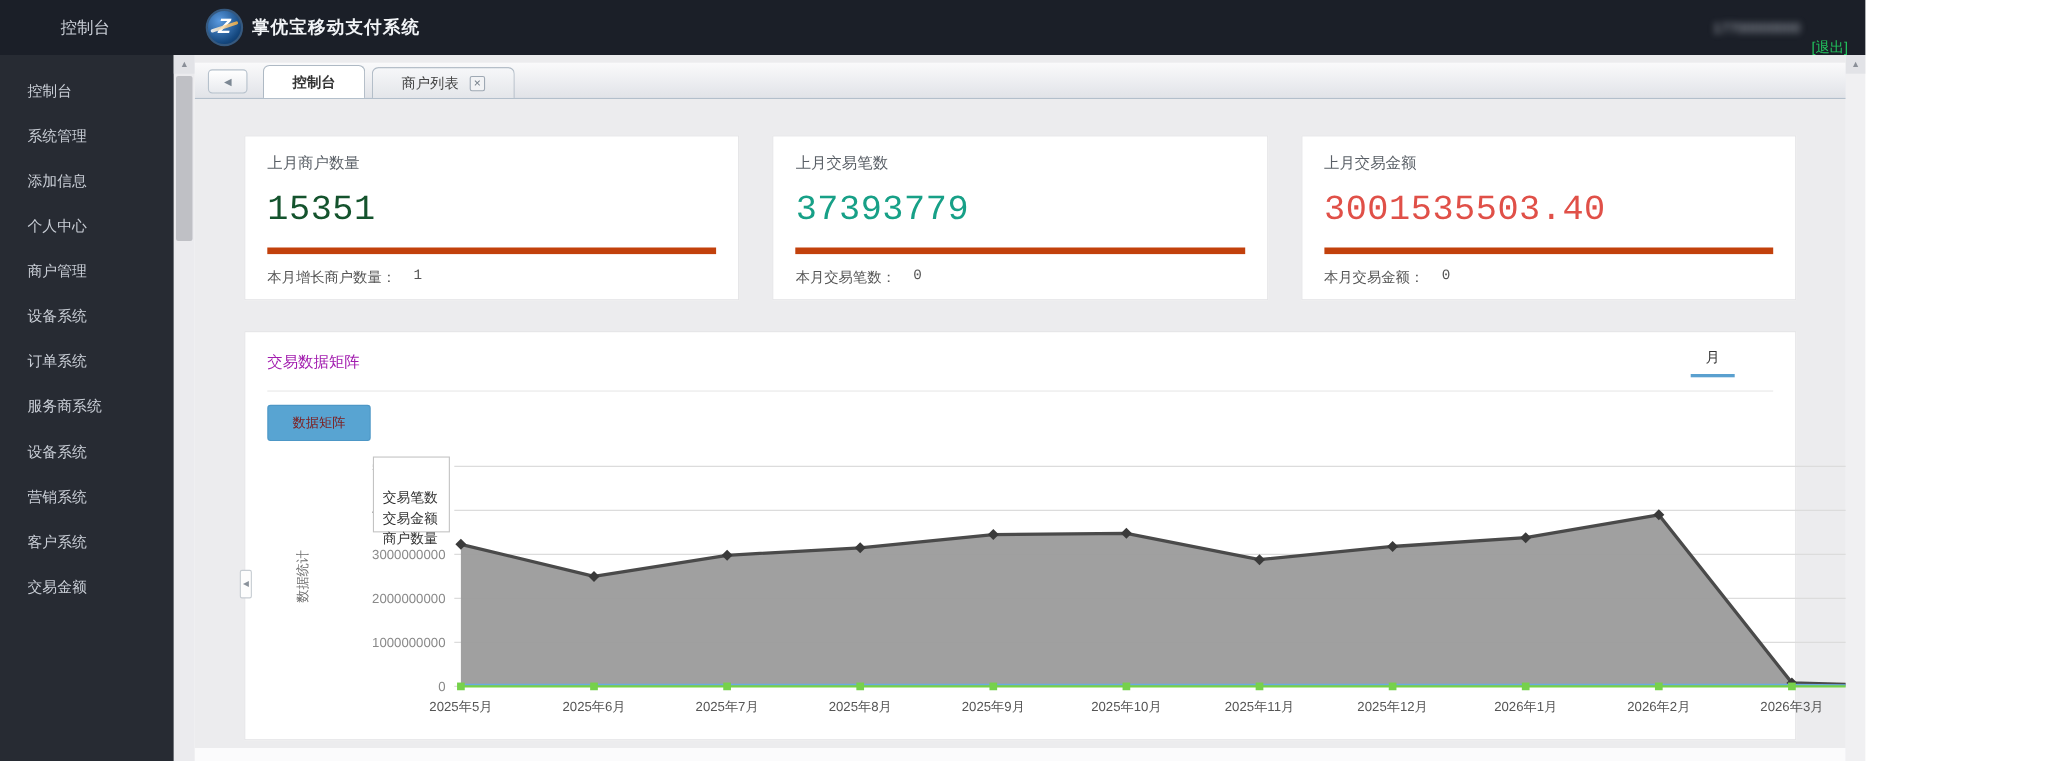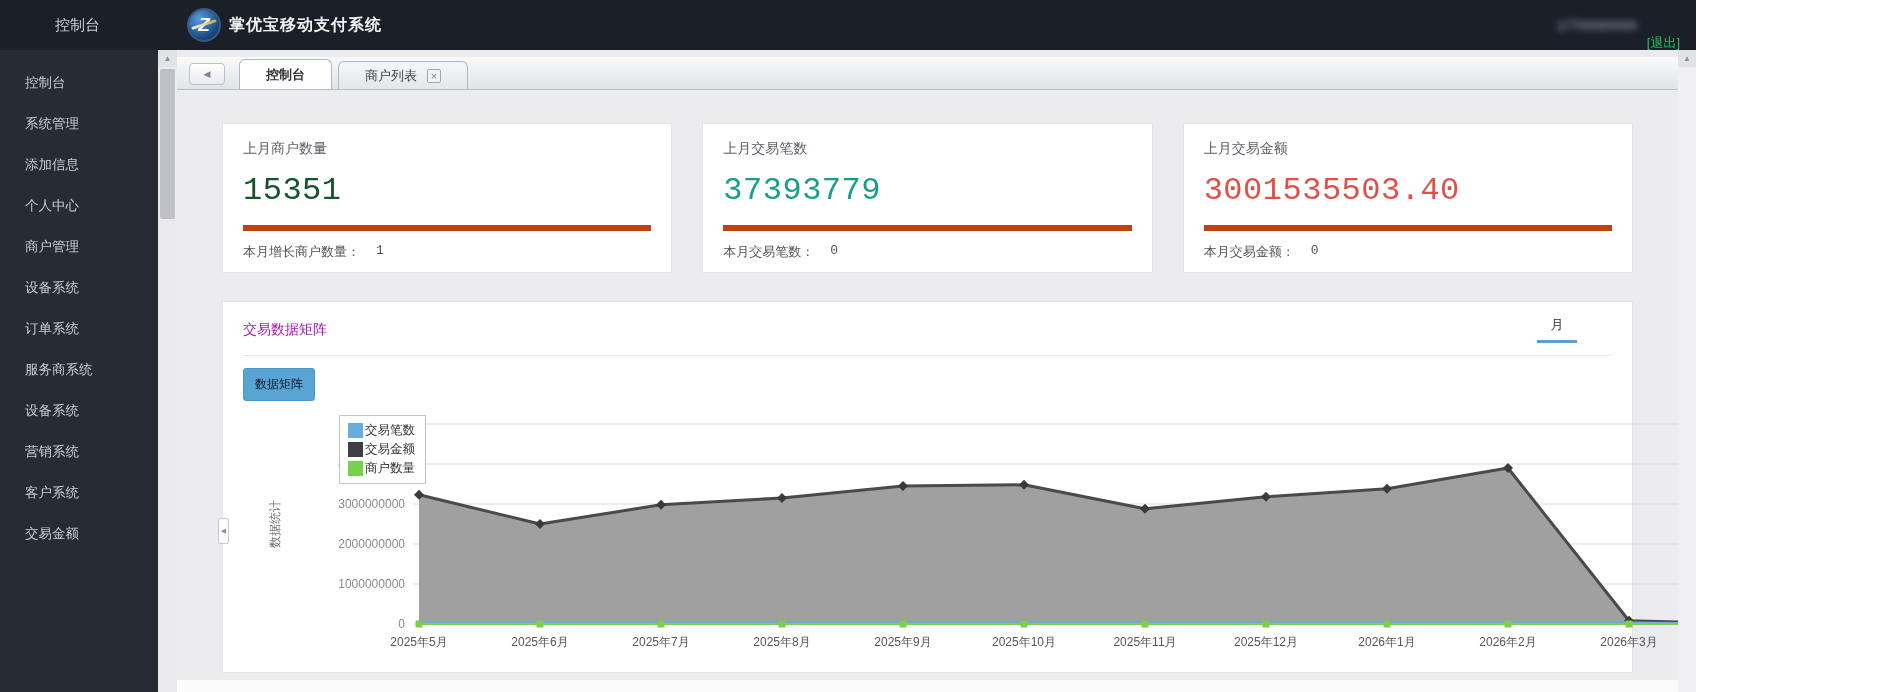--- a/index.html
+++ b/index.html
@@ -62,26 +62,26 @@
   .card-foot .fv { margin-left:16px; color:#555; }
 
   
   .panel { margin-top:28px; height:372px; background:#fff; border:1px solid #e4e4e6; padding:14px 20px 0 20px; }
   .panel-hd { display:flex; align-items:center; justify-content:space-between;
     border-bottom:1px solid #e8e8e8; padding-bottom:12px; }
   .panel-title { color:#a21caf; font-size:14px; }
   .period-tab { display:inline-block; width:40px; text-align:center; font-size:13px; color:#333;
     padding-bottom:6px; border-bottom:3px solid #5aa0cf; margin-right:35px; cursor:pointer; }
   .panel-toolbar { margin-top:12px; }
-  .panel-toolbar button { background:#58a4d2; color:#0f172a; border:1px solid #4d97c6; font-size:12px;
-    padding:7px 11px; border-radius:3px; cursor:pointer; font-family:Liberation Serif, serif; }
+  .panel-toolbar button { background:#58a4d2; color:#7f1d1d; border:1px solid #4d97c6; font-size:12px;
+    padding:7px 22px; border-radius:3px; cursor:pointer; font-family:Liberation Serif, serif; }
   .chart-wrap { position:relative; margin-top:8px; }
   .legend { position:absolute; left:96px; top:6px; background:#fff; border:1px solid #c3c3c3;
     padding:5px 10px 5px 8px; }
-  .legend-row { display:flex; align-items:center; gap:2px; height:19px; }
+  .legend-row { display:flex; align-items:center; gap:23px; height:19px;flex-direction:column; }
   .legend-swatch { width:15px; height:15px; }
   .legend-label { font-size:12.5px; color:#333; }
 
   .collapse-handle { position:absolute; left:41px; top:468px; width:11px; height:26px; background:#fdfdfd;
     border:1px solid #c6ccd2; border-radius:2px; color:#8a929b; font-size:7px;
     display:flex; align-items:center; justify-content:center; cursor:pointer; }
   .bottom-strip { position:absolute; left:0; right:0; bottom:0; height:12px; background:#fbfbfc; }
 </style>
 </head>
 <body>

